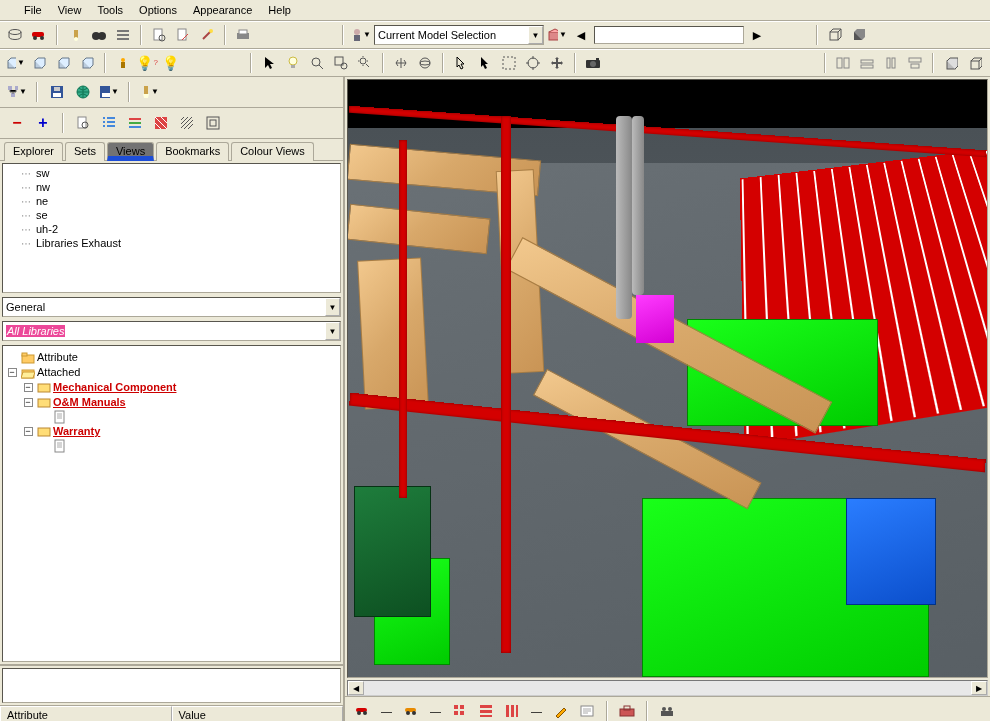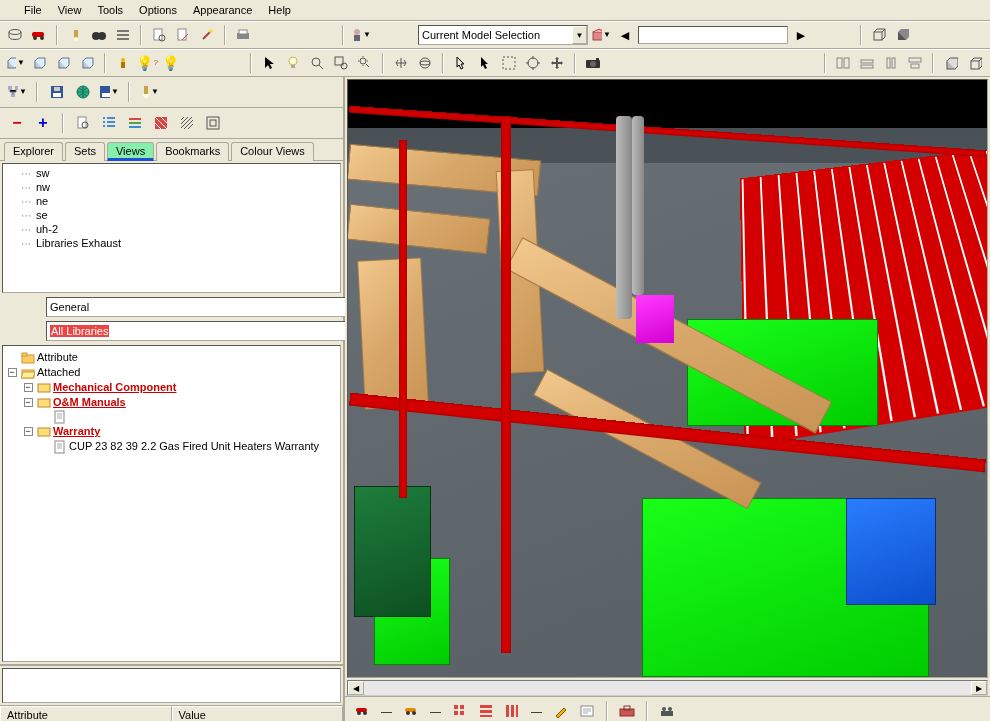--- a/index.html
+++ b/index.html
@@ -54,21 +54,20 @@
   margin-left: 1px;
 }
 
 .combo {
   display: flex; align-items: center;
   background: #fff;
   border: 1px inset #aca899;
   height: 20px;
   padding-left: 3px;
   font-size: 11px;
-  margin-left: 44px;
 }
 .combo .combo-btn {
   width: 15px; height: 18px;
   background: #ece9d8;
   border: 1px outset #fff;
   display:flex;align-items:center;justify-content:center;
   font-size:8px;
 }
 
 .main-area {
@@ -112,23 +111,23 @@
   border-bottom: none;
   background: #ece9d8;
   margin-right: 2px;
   border-radius: 3px 3px 0 0;
   cursor: default;
   position: relative;
   top: 1px;
   text-align: center;
 }
 .tab.active {
-  background: #86efac;
+  background: #737373;
   z-index: 2;
-  border-bottom: 3px solid #1d4ed8;
+  border-bottom: 5px solid #1d4ed8;
 }
 
 .tree-pane {
   background: #fff;
   border: 1px inset #aca899;
   margin: 2px;
   padding: 2px 4px;
   overflow: auto;
   flex: 0 0 130px;
 }
@@ -139,21 +138,21 @@
   gap:4px;
 }
 .tree-dots {
   color:#888;letter-spacing:-1px;font-size:10px;margin-right:2px;
 }
 
 .combo-full {
   margin: 2px;
 }
 .combo-full .combo { width: 100%; }
-.sel-highlight { background:#ef4444;color:#fff; padding:0 1px;}
+.sel-highlight { background:#ec4899;color:#fff; padding:0 1px;font-style:italic;}
 
 .attr-tree {
   background:#fff;
   border: 1px inset #aca899;
   margin: 2px;
   padding: 4px 2px;
   flex: 1 1 auto;
   overflow: auto;
   line-height: 15px;
 }
@@ -751,21 +750,20 @@
       <div class="row">
         <span class="indent"></span>
           <span class="indent"></span>
           <span class="indent"></span>
         <span class="icon-sq">
             <svg width="12" height="14">
               <rect x="1" y="1" width="9" height="12" fill="#fff" stroke="#888"></rect>
               <path d="M3 4h5M3 6h5M3 8h5" stroke="#aaa"></path>
             </svg>
           </span>
-        <span>CUP 23 82 39 2.2 Gas Fired Unit Heaters Warranty</span>
       </div>
     </div>
 
     <div class="bottom-grid">
       <div class="bottom-blank"></div>
       <div class="bottom-header">
         <div class="col">Attribute</div>
         <div class="col">Value</div>
       </div>
     </div>

